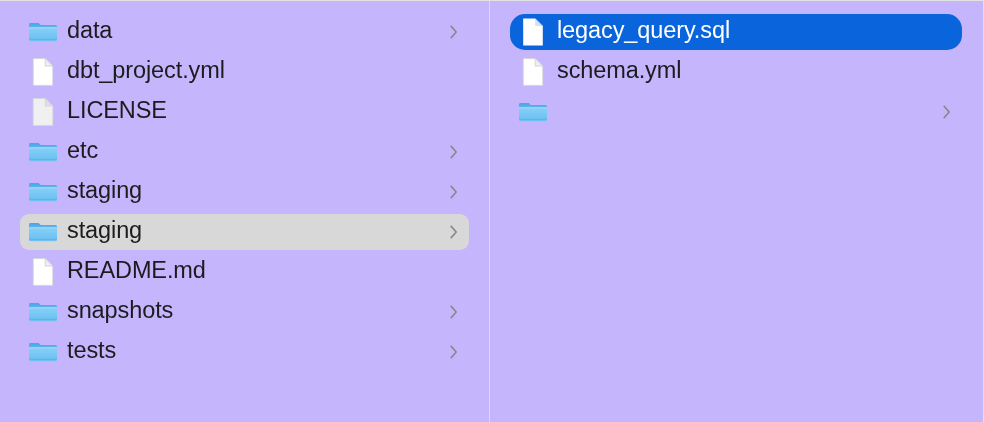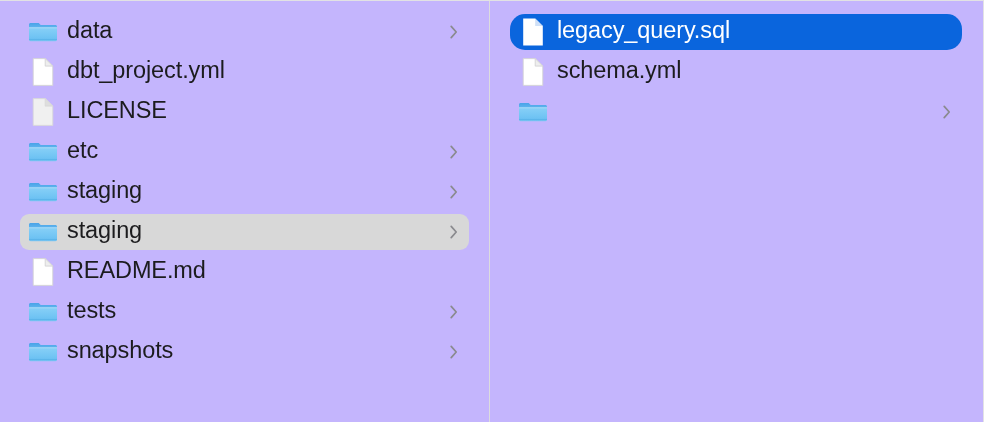--- a/index.html
+++ b/index.html
@@ -258,49 +258,49 @@
                   <stop offset="0.80" stop-color="#6dc2f3"></stop>
                   <stop offset="0.86" stop-color="#57b2e9"></stop>
                   <stop offset="1" stop-color="#7fc9f5"></stop>
                 </linearGradient>
               </defs>
               <path d="M2.6 6.0h8.1l2.0 2.0h14.7c0.9 0 1.6 0.7 1.6 1.6v4.2H1.0V7.6C1.0 6.7 1.7 6.0 2.6 6.0z" fill="url(#fbk)"></path>
               <path d="M1.0 10.4h28.0v12.2c0 0.9-0.7 1.6-1.6 1.6H2.6c-0.9 0-1.6-0.7-1.6-1.6V10.4z" fill="url(#ffr)"></path>
               <path d="M1.0 10.4h28.0v0.8H1.0z" fill="#ffffff" opacity="0.45"></path>
             </svg>
           </span>
+          <span class="row-label">snapshots</span>
+          <span class="spacer"></span>
+          <span class="chevron">
+            <svg viewBox="0 0 10 16" xmlns="http://www.w3.org/2000/svg" fill="none">
+              <path d="M2.2 2.4L7.2 8l-5.0 5.6" stroke="#8a8a8e" stroke-width="1.7" stroke-linecap="round" stroke-linejoin="round"></path>
+            </svg>
+          </span>
+        </div>
+        <div class="row">
+          <span class="icon">
+            <svg viewBox="0 0 30 30" xmlns="http://www.w3.org/2000/svg">
+              <defs>
+                <linearGradient id="fbk" x1="0" y1="0" x2="0" y2="1">
+                  <stop offset="0" stop-color="#4aa3e8"></stop>
+                  <stop offset="1" stop-color="#6cc0f2"></stop>
+                </linearGradient>
+                <linearGradient id="ffr" x1="0" y1="0" x2="0" y2="1">
+                  <stop offset="0" stop-color="#88d0f7"></stop>
+                  <stop offset="0.80" stop-color="#6dc2f3"></stop>
+                  <stop offset="0.86" stop-color="#57b2e9"></stop>
+                  <stop offset="1" stop-color="#7fc9f5"></stop>
+                </linearGradient>
+              </defs>
+              <path d="M2.6 6.0h8.1l2.0 2.0h14.7c0.9 0 1.6 0.7 1.6 1.6v4.2H1.0V7.6C1.0 6.7 1.7 6.0 2.6 6.0z" fill="url(#fbk)"></path>
+              <path d="M1.0 10.4h28.0v12.2c0 0.9-0.7 1.6-1.6 1.6H2.6c-0.9 0-1.6-0.7-1.6-1.6V10.4z" fill="url(#ffr)"></path>
+              <path d="M1.0 10.4h28.0v0.8H1.0z" fill="#ffffff" opacity="0.45"></path>
+            </svg>
+          </span>
           <span class="row-label">tests</span>
-          <span class="spacer"></span>
-          <span class="chevron">
-            <svg viewBox="0 0 10 16" xmlns="http://www.w3.org/2000/svg" fill="none">
-              <path d="M2.2 2.4L7.2 8l-5.0 5.6" stroke="#8a8a8e" stroke-width="1.7" stroke-linecap="round" stroke-linejoin="round"></path>
-            </svg>
-          </span>
-        </div>
-        <div class="row">
-          <span class="icon">
-            <svg viewBox="0 0 30 30" xmlns="http://www.w3.org/2000/svg">
-              <defs>
-                <linearGradient id="fbk" x1="0" y1="0" x2="0" y2="1">
-                  <stop offset="0" stop-color="#4aa3e8"></stop>
-                  <stop offset="1" stop-color="#6cc0f2"></stop>
-                </linearGradient>
-                <linearGradient id="ffr" x1="0" y1="0" x2="0" y2="1">
-                  <stop offset="0" stop-color="#88d0f7"></stop>
-                  <stop offset="0.80" stop-color="#6dc2f3"></stop>
-                  <stop offset="0.86" stop-color="#57b2e9"></stop>
-                  <stop offset="1" stop-color="#7fc9f5"></stop>
-                </linearGradient>
-              </defs>
-              <path d="M2.6 6.0h8.1l2.0 2.0h14.7c0.9 0 1.6 0.7 1.6 1.6v4.2H1.0V7.6C1.0 6.7 1.7 6.0 2.6 6.0z" fill="url(#fbk)"></path>
-              <path d="M1.0 10.4h28.0v12.2c0 0.9-0.7 1.6-1.6 1.6H2.6c-0.9 0-1.6-0.7-1.6-1.6V10.4z" fill="url(#ffr)"></path>
-              <path d="M1.0 10.4h28.0v0.8H1.0z" fill="#ffffff" opacity="0.45"></path>
-            </svg>
-          </span>
-          <span class="row-label">snapshots</span>
           <span class="spacer"></span>
           <span class="chevron">
             <svg viewBox="0 0 10 16" xmlns="http://www.w3.org/2000/svg" fill="none">
               <path d="M2.2 2.4L7.2 8l-5.0 5.6" stroke="#8a8a8e" stroke-width="1.7" stroke-linecap="round" stroke-linejoin="round"></path>
             </svg>
           </span>
         </div>
       </div>
   </div>
 

